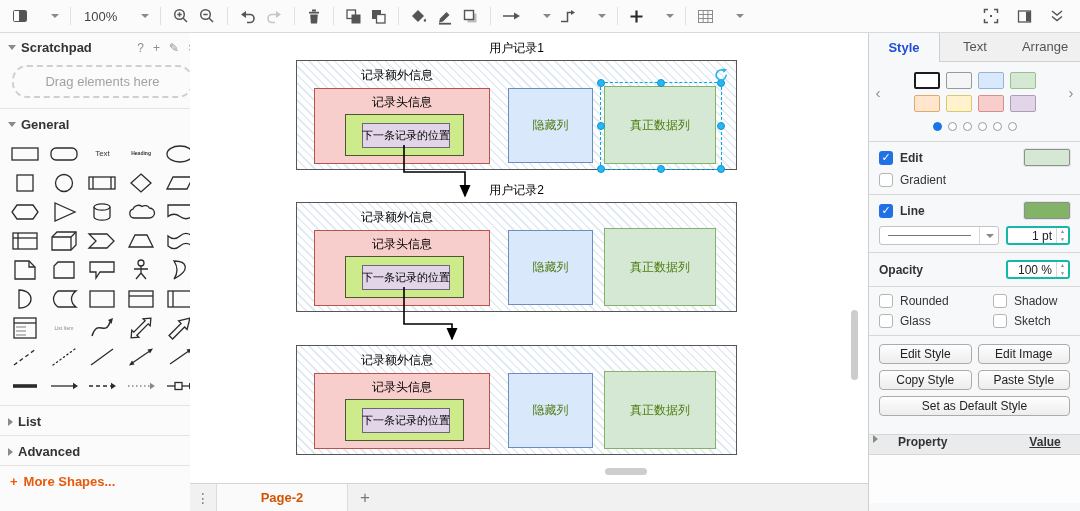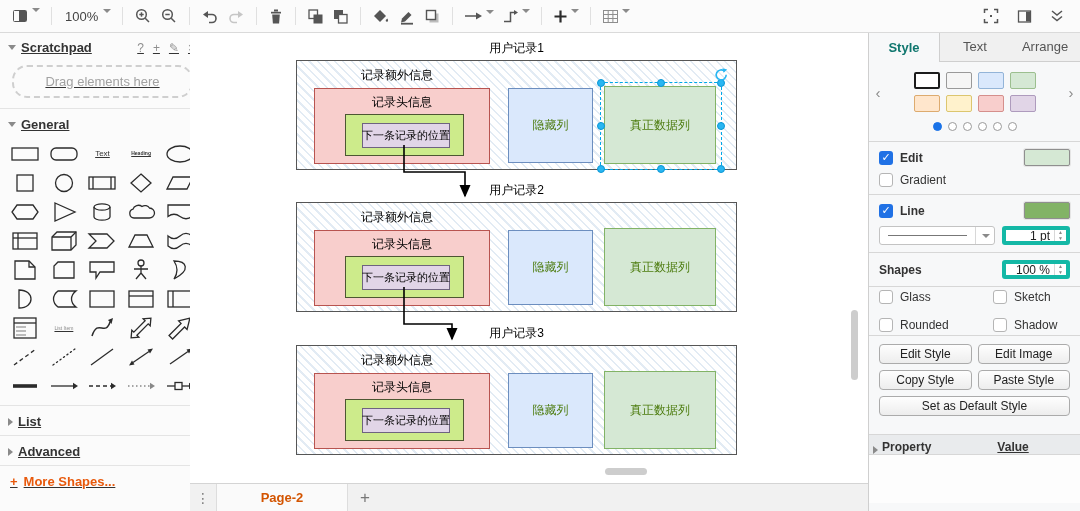--- a/index.html
+++ b/index.html
@@ -4,29 +4,29 @@
 <style>
   html,body{margin:0;padding:0;}
   body{
     width:1080px;height:511px;position:relative;overflow:hidden;
     font-family:"Liberation Sans","DejaVu Sans",sans-serif;
     background:#fff;color:#333;-webkit-font-smoothing:antialiased;
   }
   
   .toolbar{position:absolute;left:0;top:0;right:0;height:32px;background:#fbfbfb;
     border-bottom:1px solid #dadada;display:flex;align-items:center;padding:0 8px;z-index:30;}
-  .tb-btn{display:flex;align-items:flex-start;gap:1px;padding:3px 4px;border-radius:3px;cursor:default;}
+  .tb-btn{display:flex;align-items:center;gap:20px;padding:3px 4px;border-radius:3px;cursor:default;}
   .tb-btn svg{display:block;}
   .tb-sep{width:1px;height:18px;background:#e0e0e0;margin:0 7px;}
   .tb-zoom{font-size:13px;color:#444;padding:0 2px;}
   .tb-right{margin-left:auto;display:flex;align-items:center;gap:10px;padding-right:4px;}
   .caret{width:0;height:0;border-left:4px solid transparent;border-right:4px solid transparent;border-top:4px solid #8a8a8a;margin-left:2px;}
   
   .sidebar{position:absolute;left:0;top:32px;bottom:0;width:206px;background:#fbfbfb;
-    border-right:1px solid #d8d8d8;font-size:13px;box-sizing:border-box;text-decoration:underline;}
+    border-right:1px solid #d8d8d8;font-size:13px;box-sizing:border-box;}
   .sb-scroll{position:absolute;right:1px;top:6px;width:5px;height:230px;background:#ececec;border-radius:3px;}
   .sb-head{display:flex;align-items:center;padding:8px 10px 4px 8px;font-weight:bold;color:#333;}
   .sb-head .tri{margin-right:5px;}
   .tri-down{width:0;height:0;border-left:4px solid transparent;border-right:4px solid transparent;border-top:5px solid #8a8a8a;display:inline-block;}
   .tri-right{width:0;height:0;border-top:4px solid transparent;border-bottom:4px solid transparent;border-left:5px solid #8a8a8a;display:inline-block;}
   .sb-head-icons{margin-left:auto;display:flex;gap:9px;color:#8f8f8f;font-weight:normal;font-size:12px;}
   .sb-head-icons span{cursor:default;}
   .drag-area{margin:6px 12px 10px 12px;border:2px dashed #cfcfcf;border-radius:15px;
     color:#a2a2a2;text-align:center;padding:7px 0;font-size:13px;}
   .sb-section{border-top:1px solid #e4e4e4;padding:8px 10px 6px 8px;font-weight:bold;color:#333;display:flex;align-items:center;gap:5px;}
@@ -67,53 +67,53 @@
   .pb-menu{width:26px;display:flex;align-items:center;justify-content:center;color:#7e7e7e;font-size:14px;border-right:1px solid #ddd;}
   .pb-tab{width:130px;background:#fafafa;border-right:1px solid #ddd;display:flex;align-items:center;justify-content:center;
     color:#d35400;font-weight:bold;font-size:13px;}
   .pb-add{width:34px;display:flex;align-items:center;justify-content:center;color:#777;font-size:17px;}
   
   .panel{position:absolute;left:868px;top:32px;right:0;bottom:0;background:#f7f8f9;border-left:1px solid #cfcfcf;
     font-size:12px;color:#333;box-sizing:border-box;}
   .tabs{display:flex;height:30px;background:#f0f0f0;}
   .tab{flex:1;display:flex;align-items:center;justify-content:center;font-size:13px;color:#555;
     border-bottom:1px solid #cfcfcf;cursor:default;}
-  .tab.active{background:#f7f8f9;border-bottom:none;border-right:1px solid #cfcfcf;color:#0f766e;font-weight:bold;}
+  .tab.active{background:#f7f8f9;border-bottom:none;border-right:1px solid #cfcfcf;color:#1d4ed8;font-weight:bold;}
   .tab.active + .tab{border-left:none;}
   .swatch-zone{padding:10px 2px 4px 2px;display:flex;align-items:center;}
   .sw-arrow{width:14px;text-align:center;color:#8a8a8a;font-size:15px;cursor:default;}
   .sw-grid{flex:1;display:grid;grid-template-columns:repeat(4,26px);gap:6px;justify-content:center;}
   .sw{width:26px;height:17px;border-radius:2px;box-sizing:border-box;cursor:default;}
   .dots{display:flex;justify-content:center;gap:6px;padding:6px 0 10px 0;}
   .dot{width:9px;height:9px;border-radius:50%;border:1px solid #9a9a9a;background:#fff;box-sizing:border-box;}
   .dot.active{background:#1a73e8;border-color:#1a73e8;}
   .p-div{border-top:1px solid #d7d7d7;}
   .p-row{display:flex;align-items:center;padding:7px 10px;gap:7px;}
   .p-row .grow{flex:1;}
   .cb{width:14px;height:14px;border-radius:3px;box-sizing:border-box;display:inline-flex;align-items:center;justify-content:center;flex:none;}
   .cb.on{background:#2071e5;color:#fff;font-size:11px;font-weight:bold;}
   .cb.off{background:#fff;border:1px solid #b5b5b5;}
   .color-btn{width:46px;height:17px;border:1px solid #8f8f8f;border-radius:2px;box-shadow:0 0 0 1px #e5e5e5;box-sizing:border-box;}
-  .spin{display:inline-flex;align-items:stretch;background:#fff;border:4px solid #14b8a6;border-radius:3px;height:19px;box-sizing:border-box;overflow:hidden;flex:none;}
+  .spin{display:inline-flex;align-items:stretch;background:#fff;border:2px solid #14b8a6;border-radius:3px;height:19px;box-sizing:border-box;overflow:hidden;flex:none;}
   .spin .val{min-width:40px;padding:0 4px;display:flex;align-items:center;justify-content:flex-end;font-size:12px;color:#222;}
   .spin .steps{width:11px;border-left:1px solid #d8d8d8;display:flex;flex-direction:column;}
   .spin .steps span{flex:1;display:flex;align-items:center;justify-content:center;font-size:5px;color:#8a8a8a;line-height:1;}
   .linestyle{display:inline-flex;align-items:center;background:#fff;border:1px solid #c3c3c3;border-radius:3px;height:19px;box-sizing:border-box;flex:1;}
   .linestyle .prev{flex:1;display:flex;align-items:center;padding:0 8px;}
   .linestyle .prev i{display:block;width:100%;height:0;border-top:1px solid #777;}
   .linestyle .dd{width:18px;align-self:stretch;border-left:1px solid #d8d8d8;display:flex;align-items:center;justify-content:center;}
   .indent{padding-left:26px;}
   .bold{font-weight:bold;}
   .btn-grid{display:grid;grid-template-columns:1fr 1fr;gap:6px;padding:8px 10px 2px 10px;}
   .p-btn{background:linear-gradient(#fefefe,#ededed);border:1px solid #ababab;border-radius:4px;height:18px;
     display:flex;align-items:center;justify-content:center;font-size:12px;color:#222;cursor:default;}
   .p-btn.wide{grid-column:1/3;}
   .btn-pad{padding:6px 10px 10px 10px;}
-  .prop-head{display:flex;align-items:flex-end;background:#e9ebed;border-top:1px solid #d7d7d7;border-bottom:1px solid #d7d7d7;
-    height:19px;font-weight:bold;font-size:12px;padding:0 4px;gap:4px;}
+  .prop-head{display:flex;align-items:flex-start;background:#e9ebed;border-top:1px solid #d7d7d7;border-bottom:1px solid #d7d7d7;
+    height:19px;font-weight:bold;font-size:12px;padding:0 4px;gap:20px;}
   .prop-head .ph-val{margin-left:62px;text-decoration:underline;}
   .prop-body{background:#fdfdfd;height:48px;}
 </style>
 </head>
 <body>
 
 <div class="toolbar">
   <div class="tb-btn">
     <span>
       <svg width="17" height="17" viewBox="0 0 17 17">
@@ -604,21 +604,20 @@
     <div class="hdr">
       <div class="lbl-hdr">记录头信息</div>
       <div class="lime">
         <div class="lav">下一条记录的位置</div>
       </div>
     </div>
     <div class="colbox blue">隐藏列</div>
     <div class="colbox green">真正数据列</div>
   </div>
 
-  <div class="rec-title" style="top:293px">用户记录3</div>
   <div class="rec" style="top:313px">
     <span class="lbl-extra">记录额外信息</span>
     <div class="hdr">
       <div class="lbl-hdr">记录头信息</div>
       <div class="lime">
         <div class="lav">下一条记录的位置</div>
       </div>
     </div>
     <div class="colbox blue">隐藏列</div>
     <div class="colbox green">真正数据列</div>
@@ -706,45 +705,45 @@
       <span class="val">1 pt</span>
       <span class="steps">
           <span>▲</span>
           <span>▼</span>
         </span>
     </span>
   </div>
 
   <div class="p-div"></div>
   <div class="p-row">
-    <span class="bold">Shapes</span>
+    <span class="bold">Opacity</span>
     <span class="grow"></span>
     <span class="spin">
       <span class="val">100 %</span>
       <span class="steps">
           <span>▲</span>
           <span>▼</span>
         </span>
     </span>
   </div>
 
   <div class="p-div"></div>
+  <div class="p-row" style="padding-bottom:3px">
+    <span class="cb off"></span>
+    <span>Rounded</span>
+    <span class="grow"></span>
+    <span class="cb off"></span>
+    <span style="width:56px">Shadow</span>
+  </div>
   <div class="p-row" style="padding-top:3px">
     <span class="cb off"></span>
     <span>Glass</span>
     <span class="grow"></span>
     <span class="cb off"></span>
     <span style="width:56px">Sketch</span>
-  </div>
-  <div class="p-row" style="padding-bottom:3px">
-    <span class="cb off"></span>
-    <span>Rounded</span>
-    <span class="grow"></span>
-    <span class="cb off"></span>
-    <span style="width:56px">Shadow</span>
   </div>
 
   <div class="p-div"></div>
   <div class="btn-grid">
     <div class="p-btn">Edit Style</div>
     <div class="p-btn">Edit Image</div>
     <div class="p-btn">Copy Style</div>
     <div class="p-btn">Paste Style</div>
     <div class="p-btn wide">Set as Default Style</div>
   </div>

